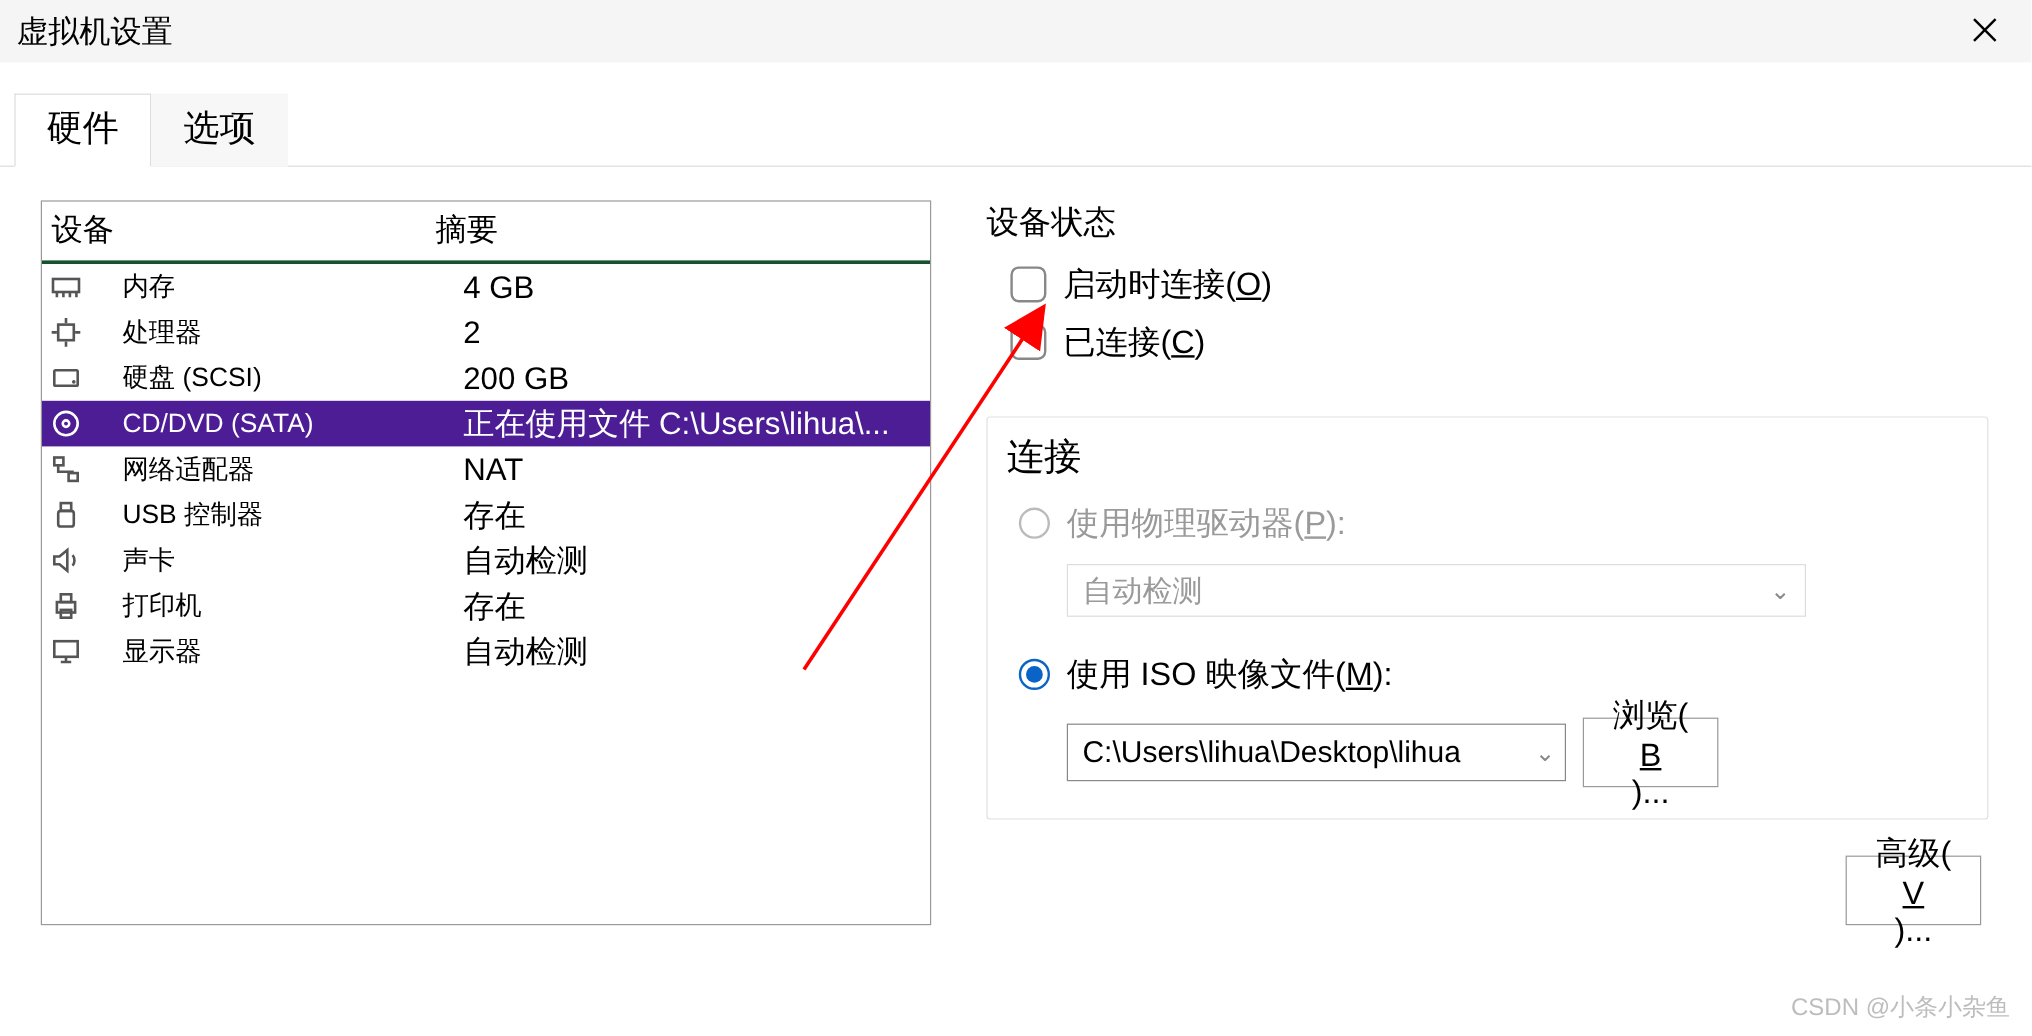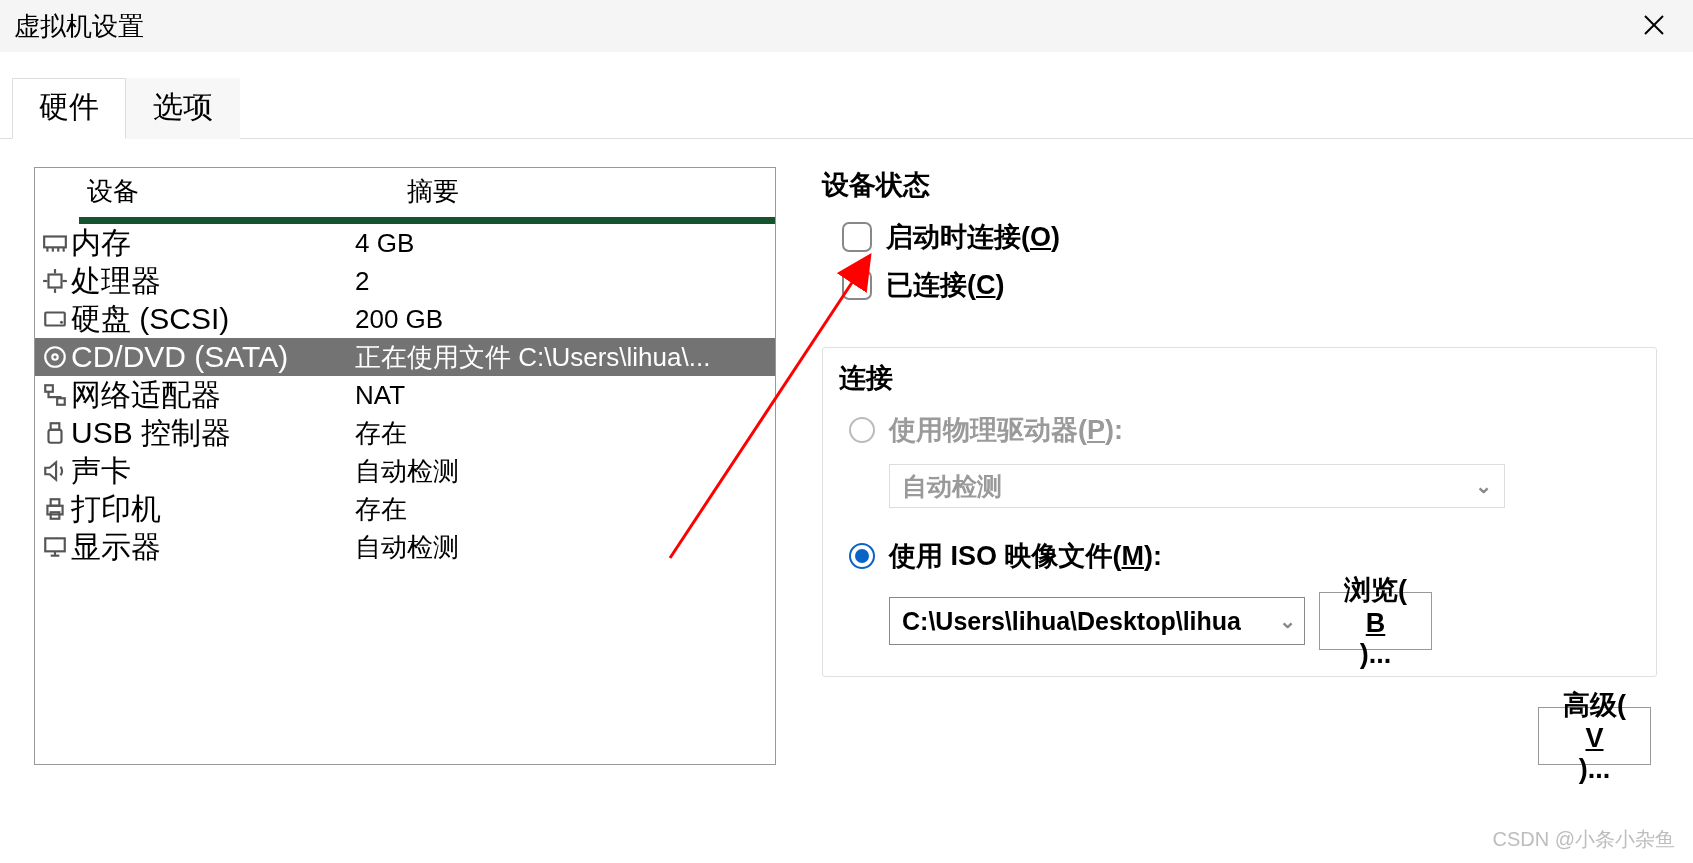--- a/index.html
+++ b/index.html
@@ -67,66 +67,65 @@
     padding: 28px 20px 0 34px;
     gap: 46px;
   }
   
   .device-panel {
     width: 742px;
     border: 1px solid #999;
   }
   .device-header {
     display: flex;
-    border-bottom: 7px solid #14532d;
-    margin-left: 44px;
+    border-bottom: 3px solid #14532d;
   }
   .dh-col {
     padding: 6px 8px 8px 8px;
     font-size: 26px;
   }
   .dh-device { width: 320px; }
   .dh-summary { flex: 1; }
   .device-row {
     display: flex;
     align-items: center;
     height: 38px;
     padding-left: 4px;
     cursor: pointer;
   }
   .device-row.selected {
-    background: #737373;
+    background: #4c1d95;
     color: #fff;
   }
   .dr-icon {
     width: 32px;
     display: flex;
     justify-content: center;
     align-items: center;
   }
   .dr-icon svg { width: 26px; height: 26px; }
   .dr-name {
     width: 284px;
-    font-size: 30px;
+    font-size: 22px;
     white-space: nowrap;
+    margin-left: 31px;
   }
   .dr-summary {
     flex: 1;
     font-size: 26px;
     white-space: nowrap;
     overflow: hidden;
     text-overflow: ellipsis;
     padding-right: 6px;
   }
   
   .right-panel {
     flex: 1;
     padding-right: 16px;
     position: relative;
-    font-weight: bold;
   }
   .group-title {
     font-size: 27px;
     margin-bottom: 12px;
   }
   .group {
     margin-bottom: 40px;
   }
   .field-row {
     display: flex;
@@ -144,21 +143,21 @@
   }
   .field-label { font-size: 27px; cursor: pointer; }
   .field-label .ul { text-decoration: underline; }
   .group-box {
     border: 1px solid #e0e0e0;
     border-radius: 3px;
     padding: 0 0 26px 0;
     position: relative;
   }
   .group-box-title {
-    font-size: 27px;
+    font-size: 31px;
     padding: 12px 0 8px 16px;
   }
   .radio {
     width: 26px; height: 26px;
     border: 2px solid #888;
     border-radius: 50%;
     margin-right: 14px;
     cursor: pointer;
     display: inline-flex;
     align-items: center;

